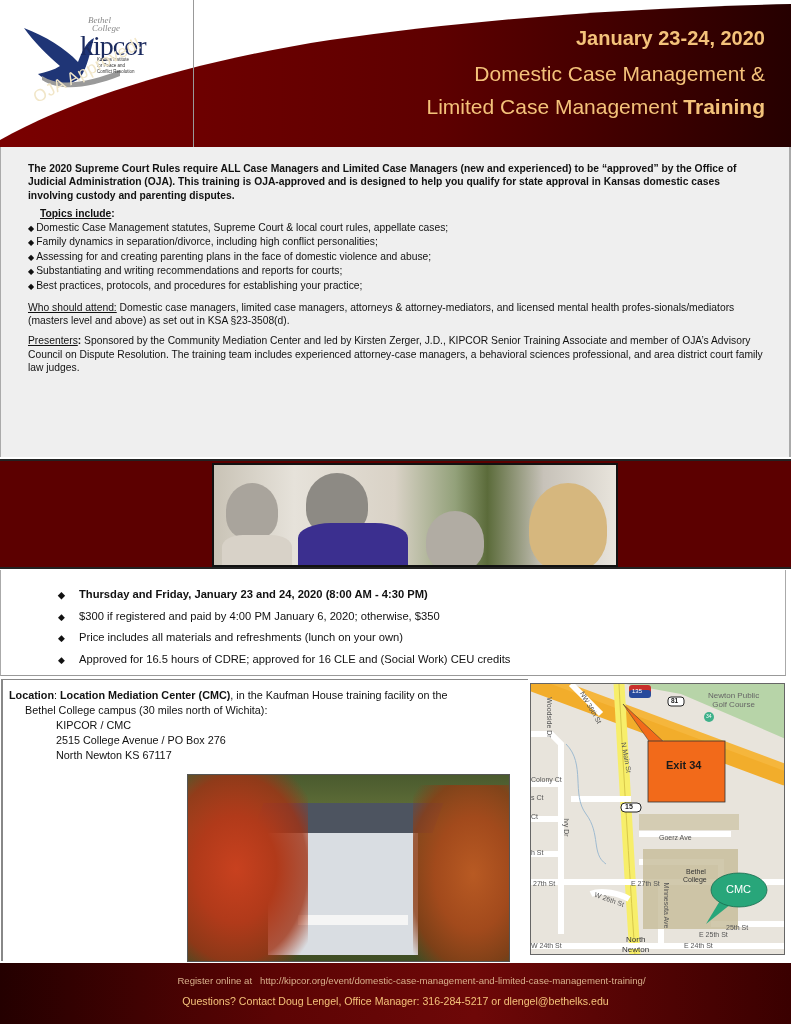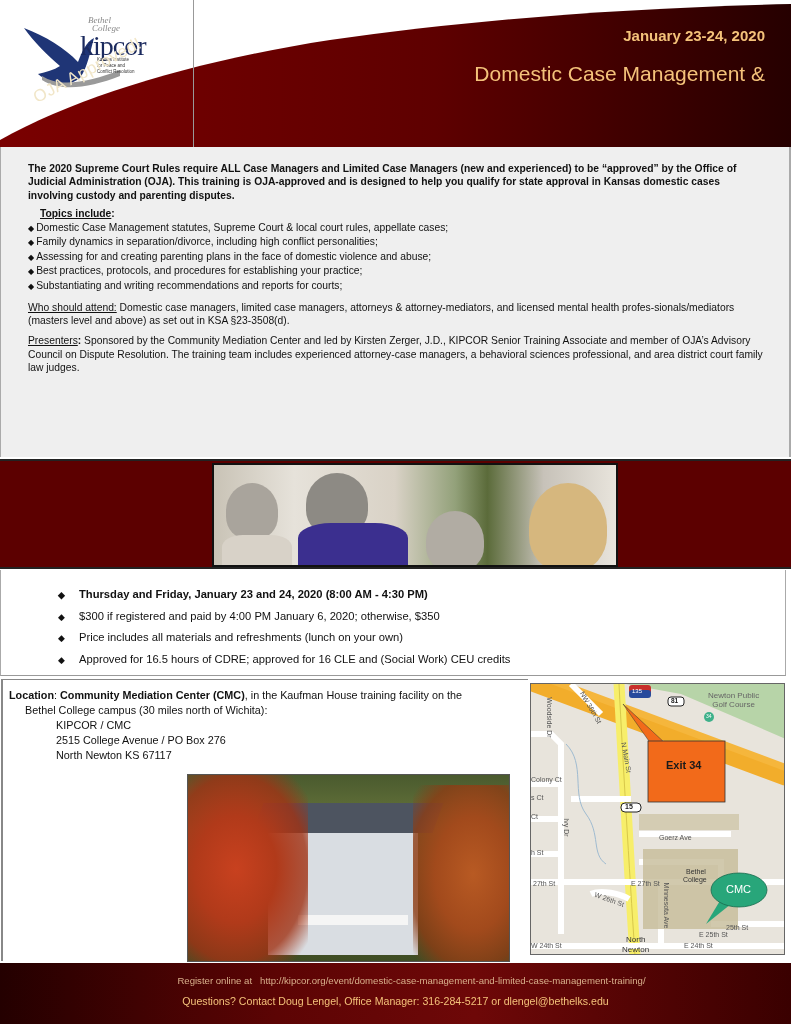--- a/index.html
+++ b/index.html
@@ -6,21 +6,21 @@
     body { width: 791px; height: 1024px; background: #ffffff; font-family: "Liberation Sans", sans-serif; position: relative; overflow: hidden; color: #111; }
 
     
     .header { position: absolute; left: 0; top: 0; width: 791px; height: 147px; background: #fff; overflow: hidden; }
     .header svg.swoosh { position: absolute; left: 0; top: 0; }
     .logo-box { position: absolute; left: 0; top: 0; width: 194px; height: 147px; border-right: 1px solid #999; }
     .logo-bethel { position: absolute; left: 88px; top: 16px; font-family: "Liberation Serif", serif; font-style: italic; color: #8a8a8a; font-size: 9px; line-height: 8px; }
     .logo-kipcor { position: absolute; left: 80px; top: 30px; font-family: "Liberation Serif", serif; color: #1b2a5e; font-size: 28px; letter-spacing: -1px; }
     .logo-sub { position: absolute; left: 97px; top: 57px; font-size: 4.5px; color: #333; line-height: 6px; width: 50px; }
     .oja { position: absolute; left: 30px; top: 90px; color: #f1e6c8; font-size: 17px; transform: rotate(-28deg); transform-origin: left top; letter-spacing: 0.5px; }
-    .date-title { position: absolute; right: 26px; top: 27px; color: #f4c27a; font-size: 15px; font-weight: bold; text-align: right; }
+    .date-title { position: absolute; right: 26px; top: 27px; color: #f4c27a; font-size: 20px; font-weight: bold; text-align: right; }
     .main-title { position: absolute; right: 26px; top: 57px; color: #f4c27a; font-size: 21px; text-align: right; line-height: 33px; }
     .main-title b { font-weight: bold; }
 
     
     .intro { position: absolute; left: 0; top: 147px; width: 791px; height: 310px; background: #efefef; border-left: 1px solid #aaa; border-right: 2px solid #aaa; padding: 15px 22px 8px 27px; font-size: 10.3px; line-height: 13.4px; }
     .intro p.lead { font-weight: bold; font-family: "Liberation Sans", sans-serif; font-size: 10.3px; }
     .topics-label { margin-top: 5px; font-weight: bold; }
     .topics-label u { text-decoration: underline; margin-left: 12px; }
     .topics li { list-style: none; font-size: 10.3px; line-height: 13.6px; }
     .topics li .dia { font-size: 8px; margin-right: 2px; }
@@ -80,32 +80,33 @@
     <div class="logo-sub">
       <div>Kansas Institute</div>
       <div>for Peace and</div>
       <div>Conflict Resolution</div>
     </div>
   </div>
   <div class="oja">OJA Approved!</div>
   <div class="date-title">January 23-24, 2020</div>
   <div class="main-title">
     <div>Domestic Case Management &amp;</div>
+    <div><span>Limited Case Management</span> <b>Training</b></div>
   </div>
 </div>
 
 <div class="intro">
   <p class="lead">The 2020 Supreme Court Rules require ALL Case Managers and Limited Case Managers (new and experienced) to be “approved” by the Office of Judicial Administration (OJA).  This training is OJA-approved and is designed to help you qualify for state approval in Kansas domestic cases involving custody and parenting disputes.</p>
   <div class="topics-label"><u>Topics include</u>:</div>
   <ul class="topics">
     <li><span class="dia">◆</span><span>Domestic Case Management statutes, Supreme Court &amp; local court rules, appellate cases;</span></li>
     <li><span class="dia">◆</span><span>Family dynamics in separation/divorce, including high conflict personalities;</span></li>
     <li><span class="dia">◆</span><span>Assessing for and creating parenting plans in the face of domestic violence and abuse;</span></li>
+    <li><span class="dia">◆</span><span>Substantiating and writing recommendations and reports for courts;</span></li>
     <li><span class="dia">◆</span><span>Best practices, protocols, and procedures for establishing your practice;</span></li>
-    <li><span class="dia">◆</span><span>Substantiating and writing recommendations and reports for courts;</span></li>
   </ul>
   <p class="para"><u>Who should attend:</u><span>  Domestic case managers, limited case managers, attorneys &amp; attorney-mediators, and licensed mental health profes-sionals/mediators (masters level and above) as set out in KSA §23-3508(d).</span></p>
   <p class="para"><u>Presenters</u><b>:</b><span>  Sponsored by the Community Mediation Center and led by Kirsten Zerger, J.D., KIPCOR Senior Training Associate and member of OJA’s Advisory Council on Dispute Resolution.  The training team includes experienced attorney-case managers, a behavioral sciences professional, and area district court family law judges.</span></p>
 </div>
 
 <div class="band">
   <div class="photo">
     <div class="person" style="left:12px;top:18px;width:52px;height:56px;background:#a9a49c"></div>
     <div class="person" style="left:8px;top:70px;width:70px;height:40px;background:#d8d2c8;border-radius:30% 30% 0 0"></div>
     <div class="person" style="left:92px;top:8px;width:62px;height:62px;background:#8d8a84"></div>
@@ -118,21 +119,21 @@
 <div class="details">
   <ul>
     <li class="bold"><span class="dia">◆</span><span>Thursday and Friday, January 23 and 24, 2020 (8:00 AM - 4:30 PM)</span></li>
     <li><span class="dia">◆</span><span>$300 if registered and paid by 4:00 PM January 6, 2020; otherwise, $350</span></li>
     <li><span class="dia">◆</span><span>Price includes all materials and refreshments (lunch on your own)</span></li>
     <li><span class="dia">◆</span><span>Approved for 16.5 hours of CDRE; approved for 16 CLE and (Social Work) CEU credits</span></li>
   </ul>
 </div>
 
 <div class="location">
-  <div><b>Location</b>:  <b>Community Mediation Center (CMC)</b><span>, in the Kaufman House training facility on the</span></div>
+  <div><b>Location</b>:  <b>Location Mediation Center (CMC)</b><span>, in the Kaufman House training facility on the</span></div>
   <div class="indent1">Bethel College campus  (30 miles north of Wichita):</div>
   <div class="indent2">KIPCOR / CMC</div>
   <div class="indent2">2515 College Avenue / PO Box 276</div>
   <div class="indent2">North Newton KS 67117</div>
   <div class="house">
     <div style="position:absolute;left:80px;top:50px;width:150px;height:130px;background:#d9dde2"></div>
     <div style="position:absolute;left:70px;top:28px;width:180px;height:30px;background:#4d5460;transform:skewX(-20deg)"></div>
     <div style="position:absolute;left:110px;top:140px;width:110px;height:10px;background:#f5f5f5"></div>
     <div style="position:absolute;left:0;top:0;width:120px;height:188px;background:radial-gradient(ellipse at 40% 50%, #c8411f 0%, #b13a1a 40%, rgba(160,50,20,0.8) 70%, transparent 90%)"></div>
     <div style="position:absolute;left:225px;top:10px;width:100px;height:178px;background:radial-gradient(ellipse at 60% 50%, #b85a23 0%, #a24a1c 45%, rgba(140,60,20,0.8) 75%, transparent 95%)"></div>

